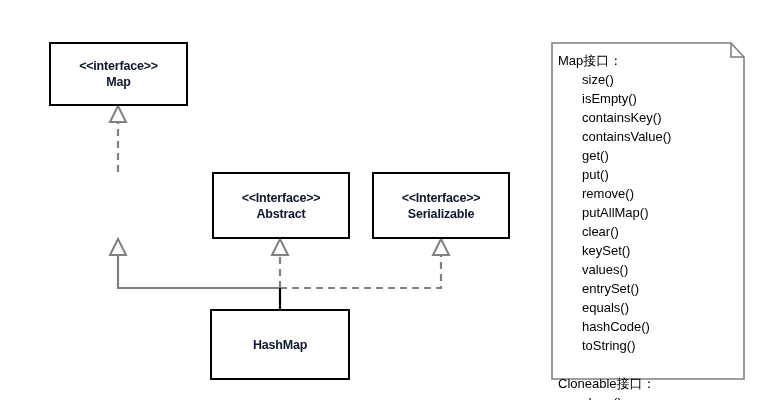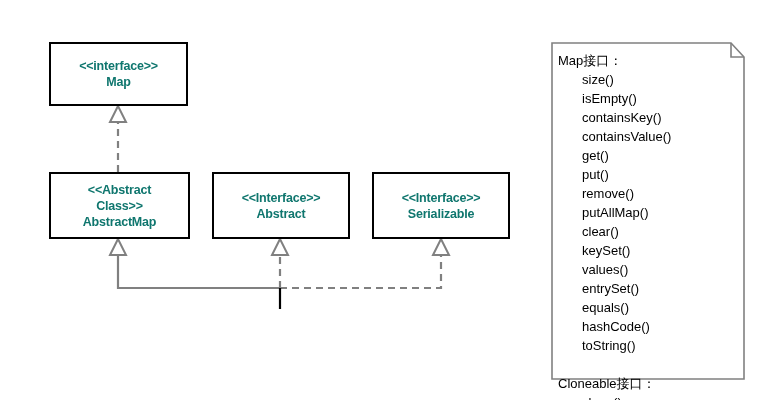--- a/index.html
+++ b/index.html
@@ -24,21 +24,21 @@
     background: #ffffff;
     border: 2px solid #000000;
     display: flex;
     flex-direction: column;
     align-items: center;
     justify-content: center;
     text-align: center;
     font-weight: bold;
     font-size: 12.5px;
     line-height: 16px;
-    color: #0f766e;
+    color: #0f172a;
     letter-spacing: -0.2px;
   }
   .uml-box .line {
     display: block;
     white-space: pre;
   }
   #box-map        { left: 49px;  top: 42px;  width: 139px; height: 64px; }
   #box-abstractmap{ left: 49px;  top: 172px; width: 141px; height: 67px; }
   #box-cloneable  { left: 212px; top: 172px; width: 138px; height: 67px; }
   #box-serializable{left: 372px; top: 172px; width: 138px; height: 67px; }
@@ -114,36 +114,34 @@
 
     
     <line x1="280" y1="288" x2="280" y2="309" stroke="#000000" stroke-width="2.2"></line>
   </svg>
 
   <div class="uml-box" id="box-map">
     <span class="line">&lt;&lt;interface&gt;&gt;</span>
     <span class="line">Map</span>
   </div>
 
-  <div class="uml-box" id="box-abstractmap">
-    <span class="line">&lt;&lt;Abstract</span>
-    <span class="line">Class&gt;&gt;</span>
-    <span class="line">AbstractMap</span>
-  </div>
 
   <div class="uml-box" id="box-cloneable">
     <span class="line">&lt;&lt;Interface&gt;&gt;</span>
     <span class="line">Abstract</span>
   </div>
 
   <div class="uml-box" id="box-serializable">
     <span class="line">&lt;&lt;Interface&gt;&gt;</span>
     <span class="line">Serializable</span>
   </div>
 
+  <div class="uml-box" id="box-hashmap">
+    <span class="line">HashMap</span>
+  </div>
 
   <div id="note">
     <svg width="194" height="338" viewBox="0 0 194 338">
       <path d="M1,1 L180,1 L193,15 L193,337 L1,337 Z" fill="#ffffff" stroke="#808080" stroke-width="1.6"></path>
       <path d="M180,1 L180,15 L193,15" fill="none" stroke="#808080" stroke-width="1.6"></path>
     </svg>
     <div id="note-text"><span class="note-head">Map接口：</span><span class="note-item">size()</span><span class="note-item">isEmpty()</span><span class="note-item">containsKey()</span><span class="note-item">containsValue()</span><span class="note-item">get()</span><span class="note-item">put()</span><span class="note-item">remove()</span><span class="note-item">putAllMap()</span><span class="note-item">clear()</span><span class="note-item">keySet()</span><span class="note-item">values()</span><span class="note-item">entrySet()</span><span class="note-item">equals()</span><span class="note-item">hashCode()</span><span class="note-item">toString()</span><span class="note-gap"></span><span class="note-head">Cloneable接口：</span><span class="note-item">clone()</span></div>
   </div>
 
 </div>

